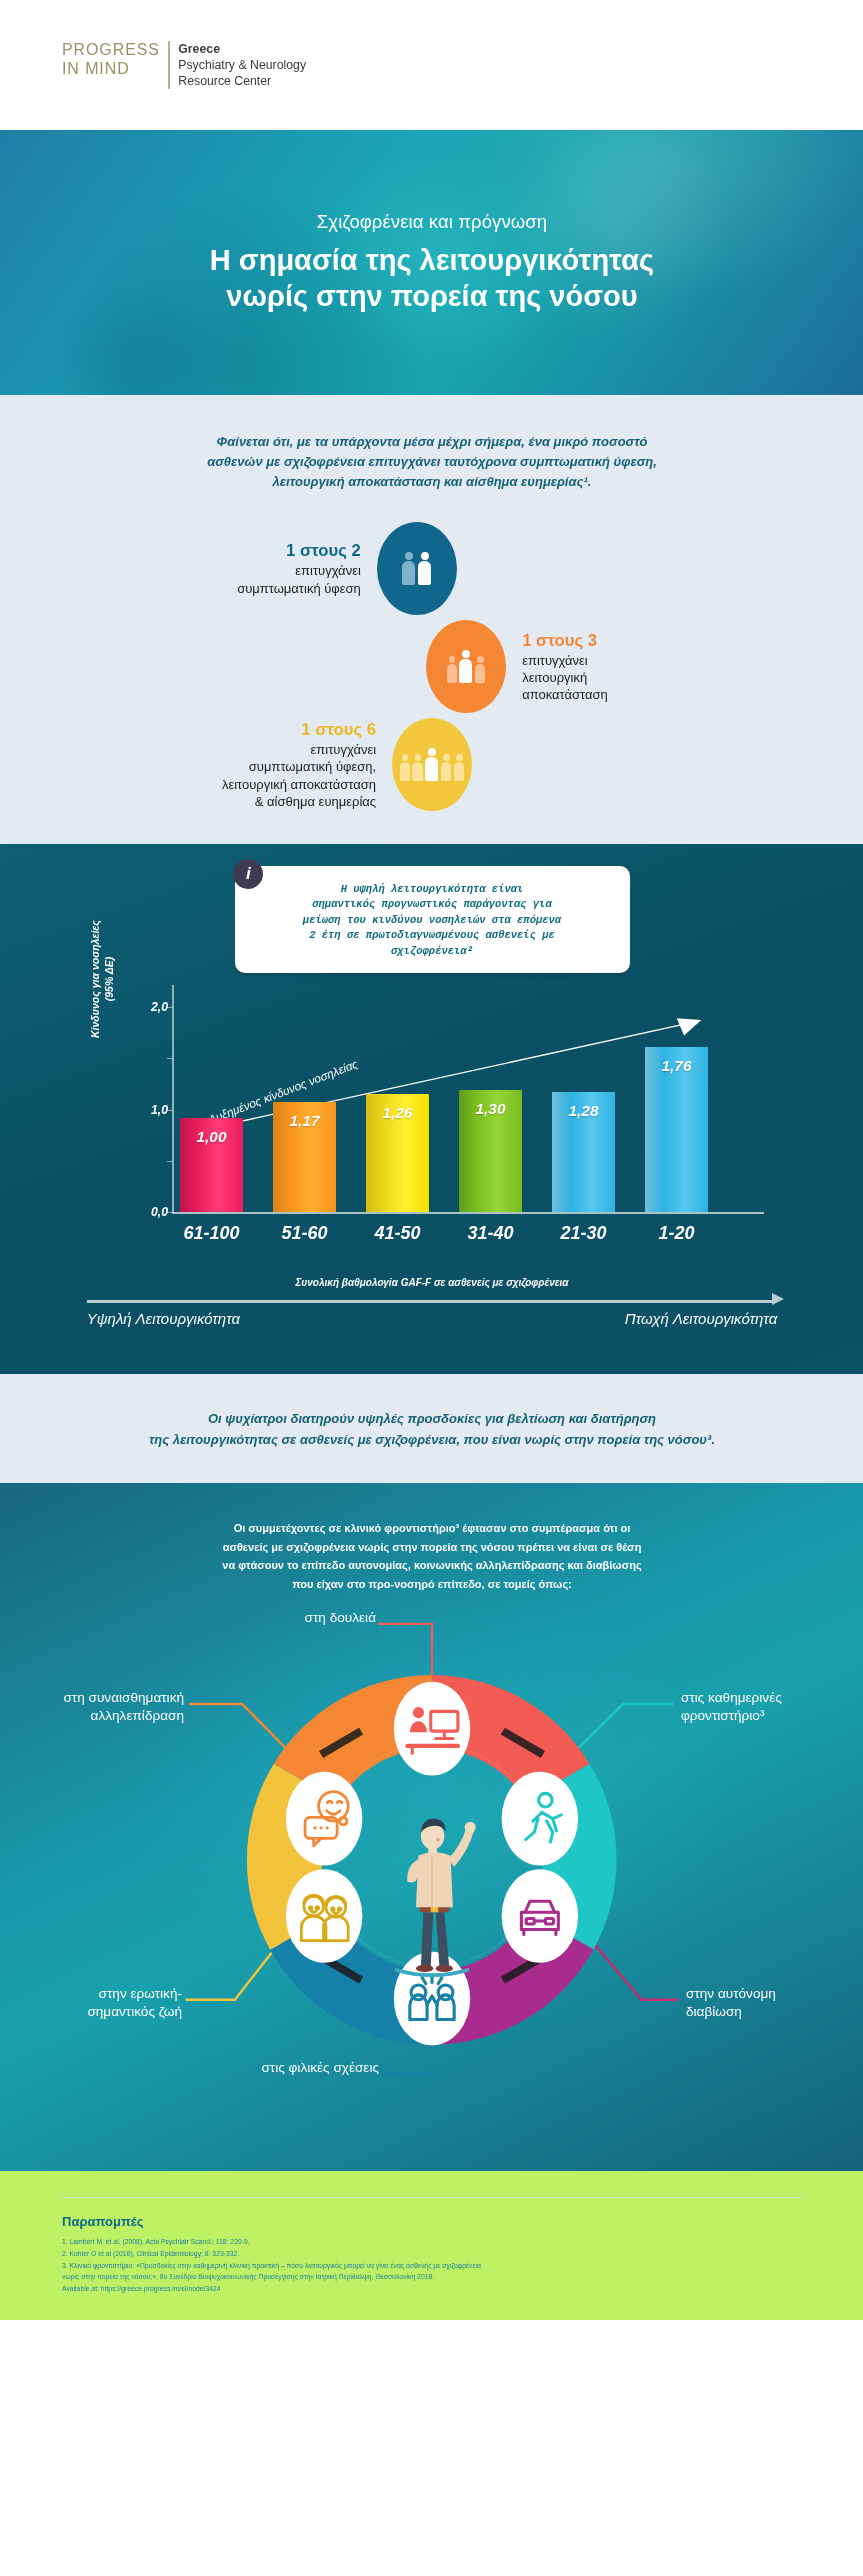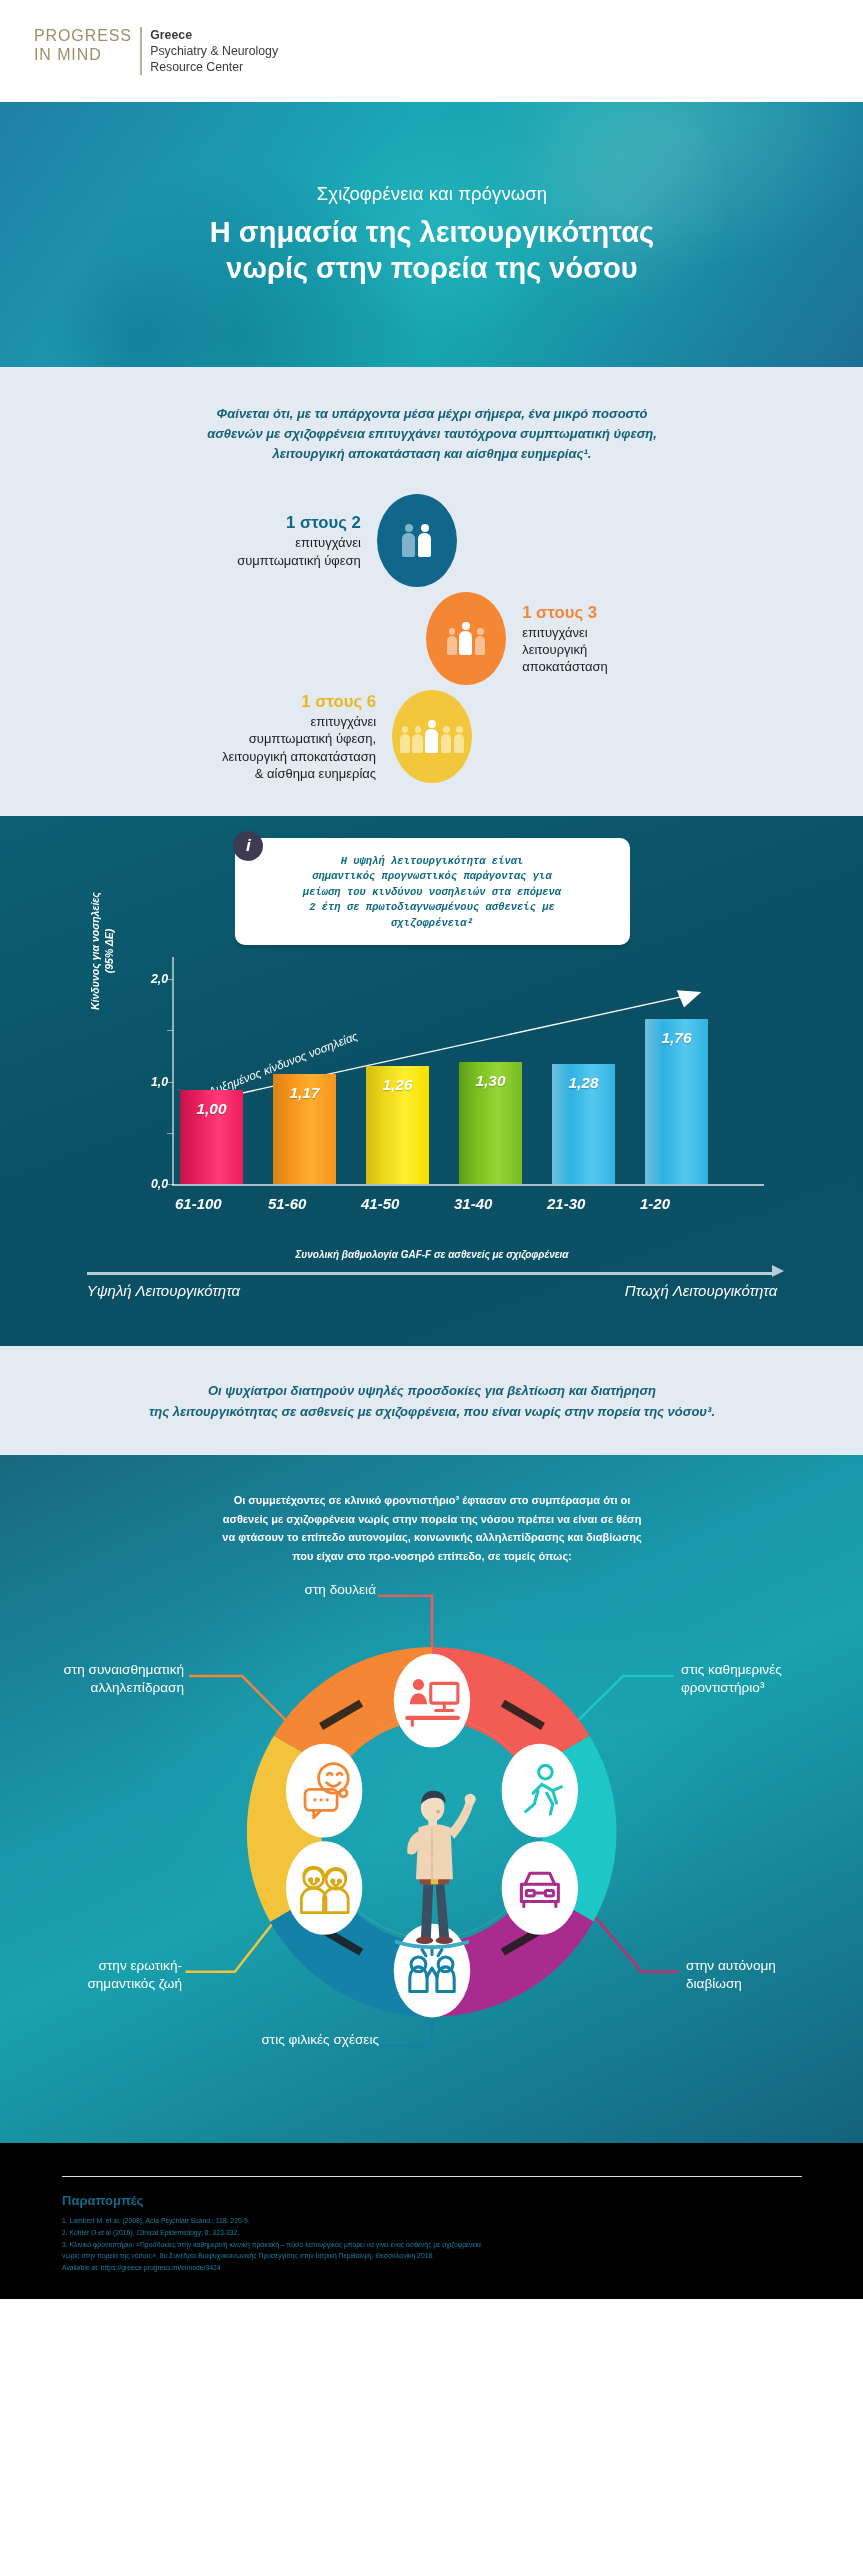--- a/index.html
+++ b/index.html
@@ -6,25 +6,25 @@
   body {
     width: 864px;
     font-family: "Liberation Sans", "DejaVu Sans", sans-serif;
     background: #ffffff;
     -webkit-font-smoothing: antialiased;
   }
   .page { width: 864px; position: relative; overflow: hidden; }
 
   
   .logo-header {
-    height: 102px;
+    height: 130px;
     background: #ffffff;
     display: flex;
     align-items: center;
-    padding-left: 34px;
+    padding-left: 62px;
   }
   .logo-wrap { display: flex; align-items: flex-start; }
   .logo-left {
     color: #9a9068;
     font-size: 16px;
     line-height: 18.5px;
     letter-spacing: 0.9px;
     font-weight: 300;
     padding-right: 8.6px;
     text-align: left;
@@ -196,23 +196,24 @@
     top: 10px; left: 0; right: 0;
     text-align: center;
     color: #ffffff;
     font-weight: bold; font-style: italic;
     font-size: 15.4px;
     text-shadow: 0 0.6px 1.2px rgba(0,0,0,0.25);
   }
   .bar-label {
     position: absolute;
     top: 218px; left: -5px; width: 73px;
+    text-align: center;
     color: #ffffff;
     font-weight: bold; font-style: italic;
-    font-size: 15px;
+    font-size: 18px;
   }
 
   .trend-arrow {
     position: absolute;
     left: 123px; top: 38px;
     width: 512px; height: 117px;
     pointer-events: none;
   }
   .trend-text {
     position: absolute;
@@ -292,22 +293,22 @@
     color: #ffffff;
     font-size: 13.6px;
     font-weight: 300;
     line-height: 18px;
   }
   .wlabel.r { text-align: right; }
   .wlabel.c { text-align: center; }
 
   
   .footer {
-    background: #000000;
-    padding: 33px 62px 25px 62px;
+    background: #bef264;
+    padding: 26px 62px 25px 62px;
   }
   .footer-rule { height: 0.6px; background: #d9e1e8; margin-bottom: 16px; }
   .footer h3 {
     color: #0e6a88;
     font-size: 13px;
     font-weight: bold;
     margin-bottom: 7.4px;
   }
   .footer .ref {
     color: #1d7fa0;

